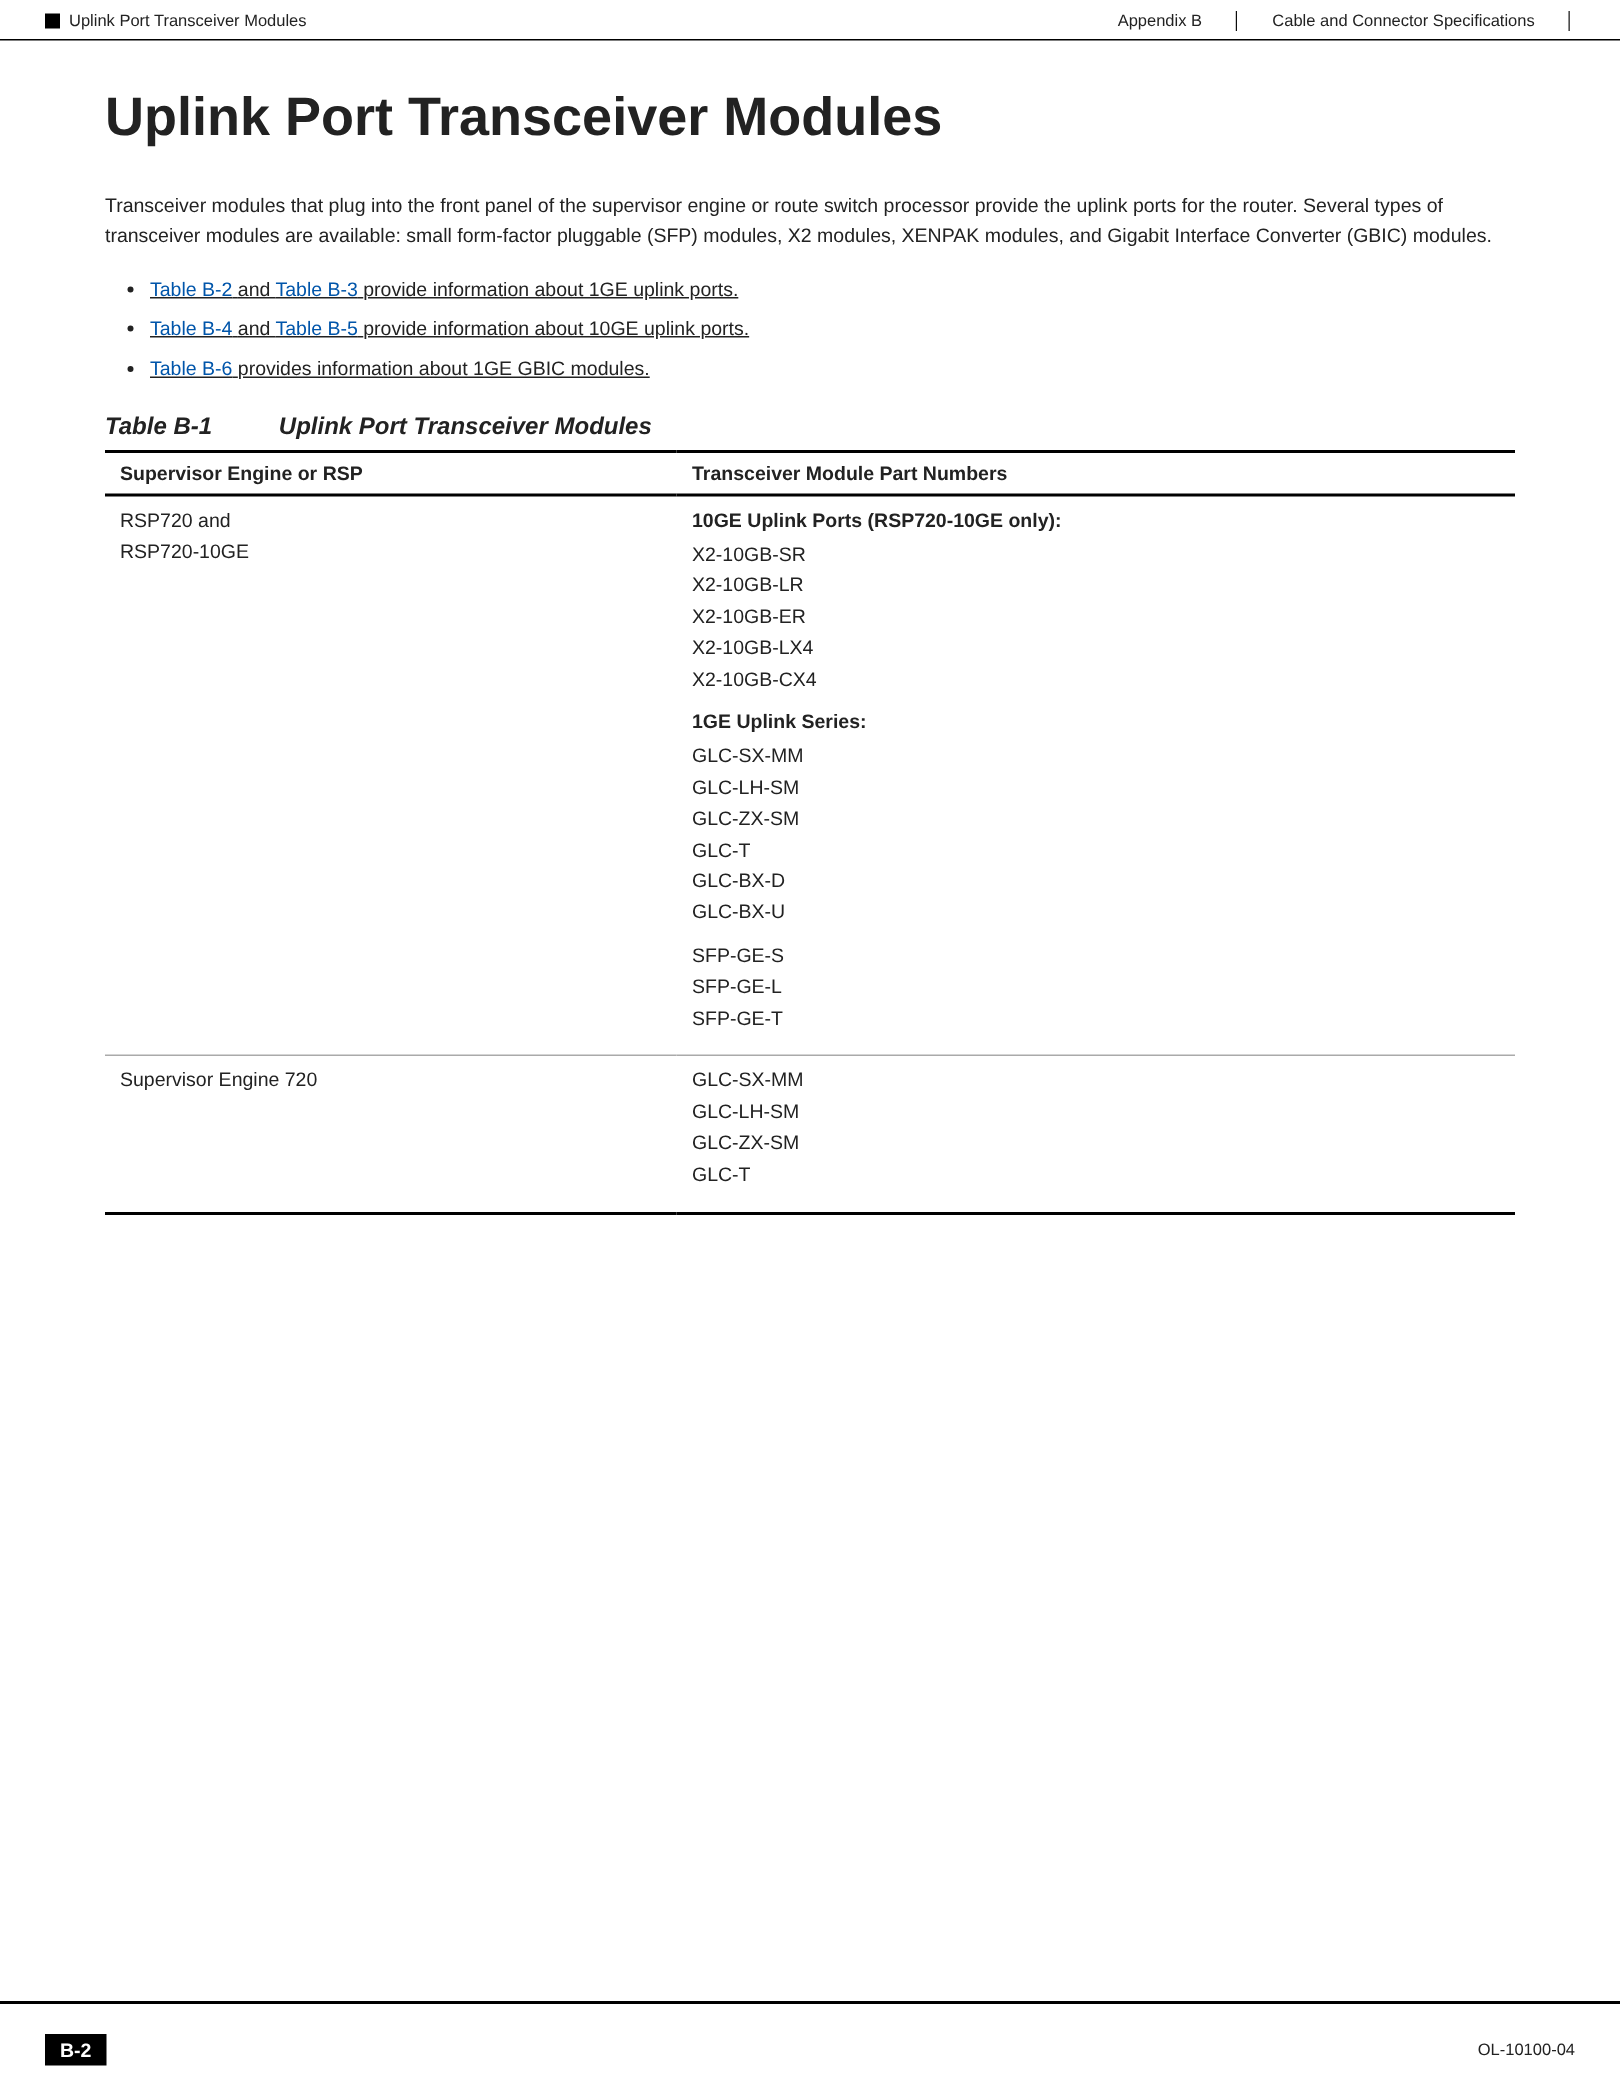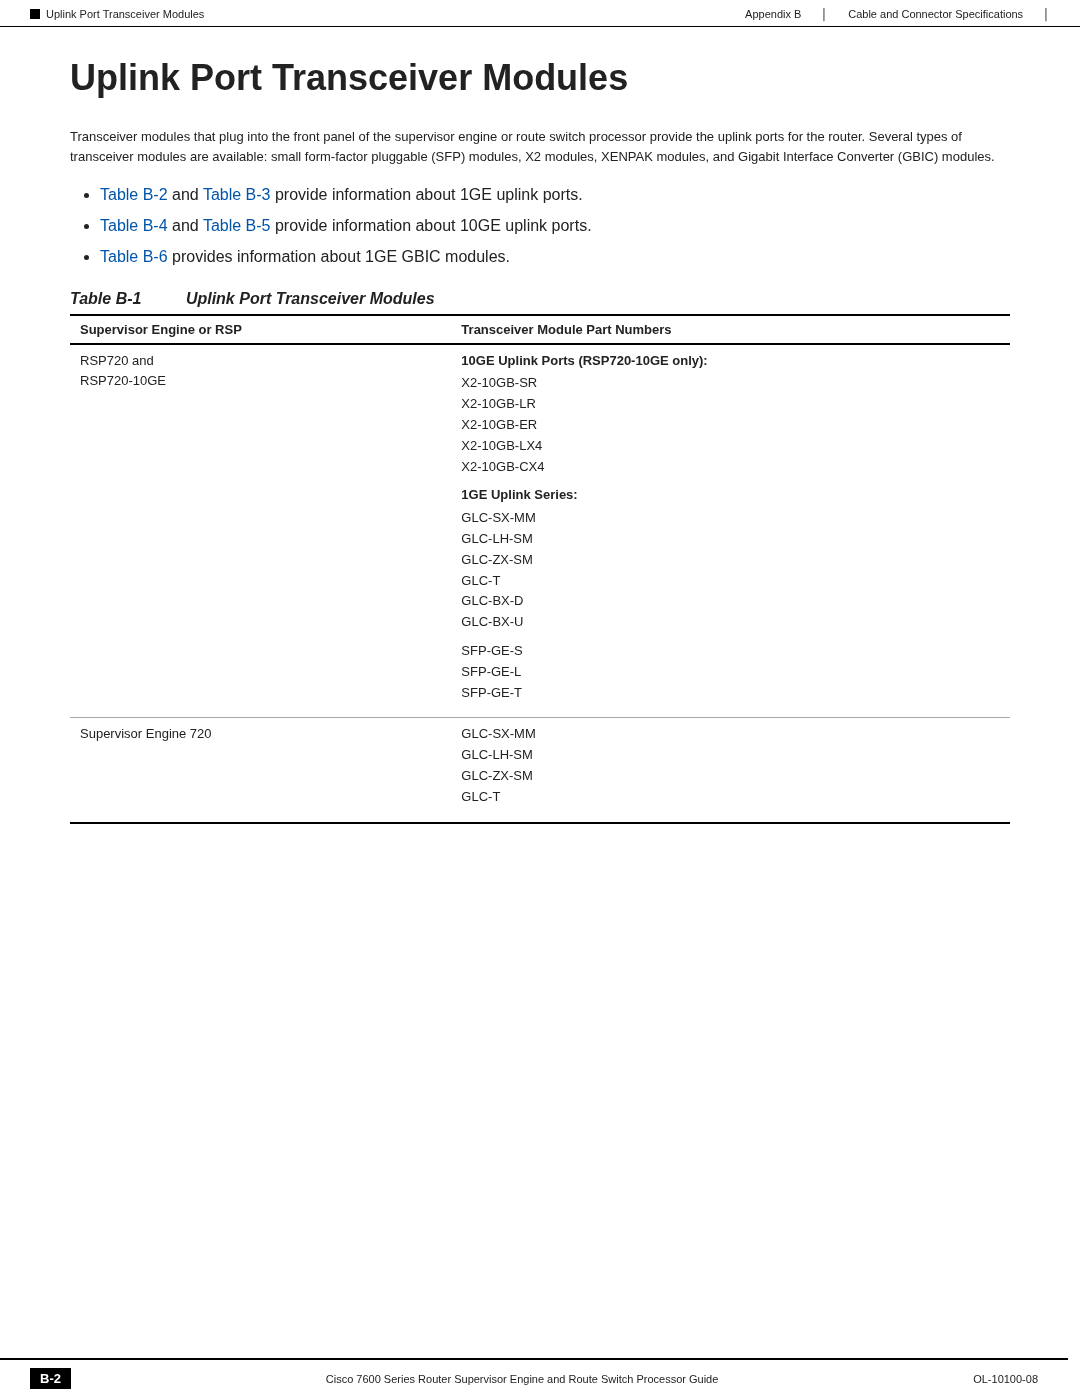--- a/index.html
+++ b/index.html
@@ -73,22 +73,23 @@
       text-decoration: none;
     }
 
     
     .bullet-list {
       margin: 10px 0 16px 30px;
       list-style: disc;
     }
     .bullet-list li {
       margin-bottom: 6px;
-      font-size: 16px;
+      font-size: 13px;
       line-height: 1.55;
+      text-decoration: underline;
     }
 
     
     .table-caption {
       font-size: 16px;
       font-weight: bold;
       margin-bottom: 6px;
       margin-top: 20px;
     }
     .table-caption-label {
@@ -134,26 +135,26 @@
     .part-numbers {
       display: block;
       margin-bottom: 8px;
     }
 
     
     .footer {
       position: absolute;
       bottom: 0;
       left: 0;
-      right: 12px;
+      right: 0;
       border-top: 2px solid #000;
       display: flex;
       justify-content: space-between;
       align-items: center;
-      padding: 8px 30px;
+      padding: 20px 30px;
     }
     .footer-left {
       display: flex;
       align-items: center;
       gap: 12px;
     }
     .page-badge {
       background: #000;
       color: #fff;
       padding: 3px 10px;
@@ -273,15 +274,14 @@
       </tr>
     </tbody>
   </table>
 
 </div>
 
 <div class="footer">
   <div class="footer-left">
     <span class="page-badge">B-2</span>
   </div>
-  <div class="footer-center">Cisco 7600 Series Router Supervisor Engine and Route Switch Processor Guide</div>
-  <div class="footer-right">OL-10100-08</div>
+  <div class="footer-right">OL-10100-04</div>
 </div>
 
 </body></html>

